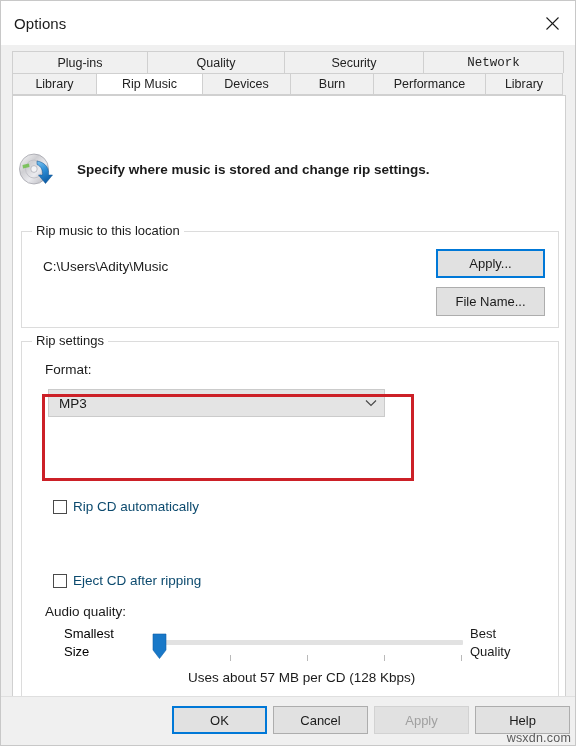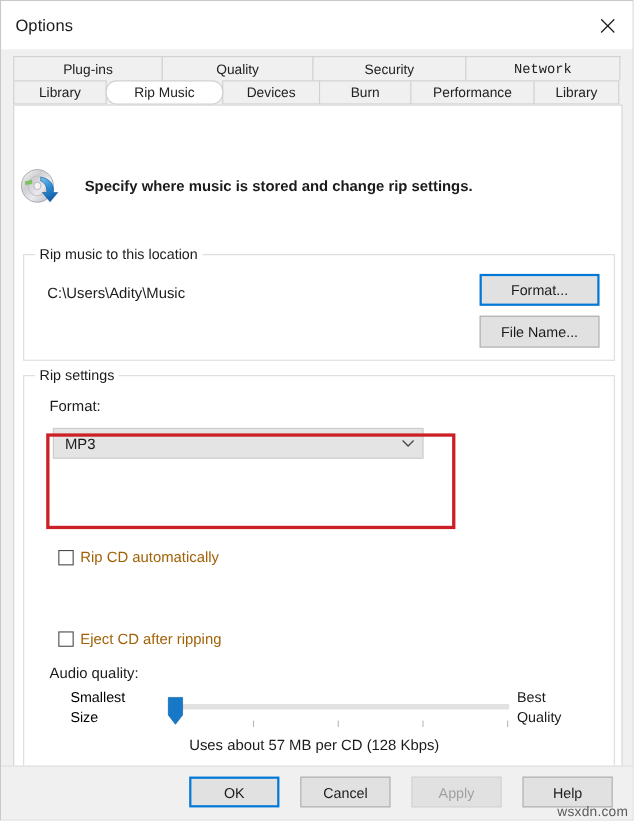--- a/index.html
+++ b/index.html
@@ -100,21 +100,21 @@
     z-index: 3;
     font-weight: normal;
   }
   
   .t-plugins    { flex: 0 0 136px; }
   .t-privacy    { flex: 0 0 138px; }
   .t-security   { flex: 0 0 140px; }
   .t-network    { flex: 0 0 141px; font-family: Liberation Mono, monospace; }
   
   .t-player     { flex: 0 0 85px; }
-  .t-ripmusic   { flex: 0 0 107px; border-radius: 10px; }
+  .t-ripmusic   { flex: 0 0 107px; }
   .t-devices    { flex: 0 0 89px; }
   .t-burn       { flex: 0 0 84px; }
   .t-performance{ flex: 0 0 113px; }
   .t-library    { flex: 0 0 78px; }
 
   
   .tabpage {
     position: absolute;
     left: 11px;
     top: 50px;
@@ -283,21 +283,21 @@
     width: 14px;
     height: 14px;
     border: 1px solid #4a4a4a;
     background: #ffffff;
     box-sizing: border-box;
     flex: none;
   }
   .checkrow .lbl {
     margin-left: 6px;
     font-size: 13.5px;
-    color: #a16207;
+    color: #0c4a6e;
     white-space: nowrap;
   }
   #cb-ripauto  { left: 31px; top: 157px; }
   #cb-eject    { left: 31px; top: 231px; }
 
   
   .aq-label {
     position: absolute;
     left: 23px;
     top: 262px;
@@ -348,41 +348,41 @@
   .slider-thumb {
     position: absolute;
     left: 130px;
     top: 291px;
     width: 15px;
     height: 27px;
     cursor: default;
   }
   .aq-note {
     position: absolute;
-    left: 150px;
+    left: 166px;
     top: 328px;
     font-size: 13.5px;
     color: #1b1b1b;
     white-space: nowrap;
   }
 
   
   .footer {
     position: absolute;
     left: 0;
     bottom: 0;
     width: 100%;
     height: 48px;
     background: #f0f0f0;
     border-top: 1px solid #dfdfdf;
   }
   .footer .btn {
     position: absolute;
     top: 9px;
-    width: 82px;
+    width: 95px;
     height: 28px;
     background: #e1e1e1;
   }
   #btn-ok     { left: 171px; }
   #btn-cancel { left: 272px; }
   #btn-apply  { left: 373px; }
   #btn-help   { left: 474px; }
 
   .watermark {
     position: absolute;
@@ -475,21 +475,21 @@
         </div>
         <div class="header-desc">Specify where music is stored and change rip settings.</div>
       </div>
 
       <div class="groupbox" id="gb-location">
         <span class="group-legend">Rip music to this location</span>
 
         <div class="path-text">C:\Users\Adity\Music</div>
 
         <div class="btn focused" id="btn-change">
-          <span>Format...</span>
+          <span>Apply...</span>
         </div>
         <div class="btn" id="btn-filename">
           <span>File Name...</span>
         </div>
       </div>
 
       <div class="groupbox" id="gb-ripsettings">
         <span class="group-legend">Rip settings</span>
 
         <div class="redbox"></div>

